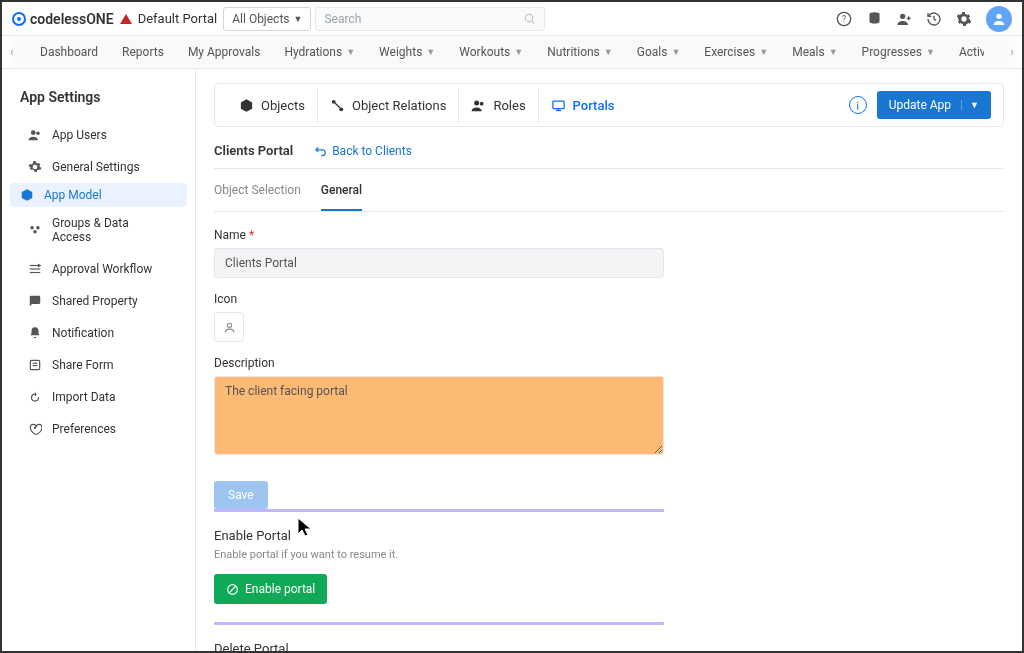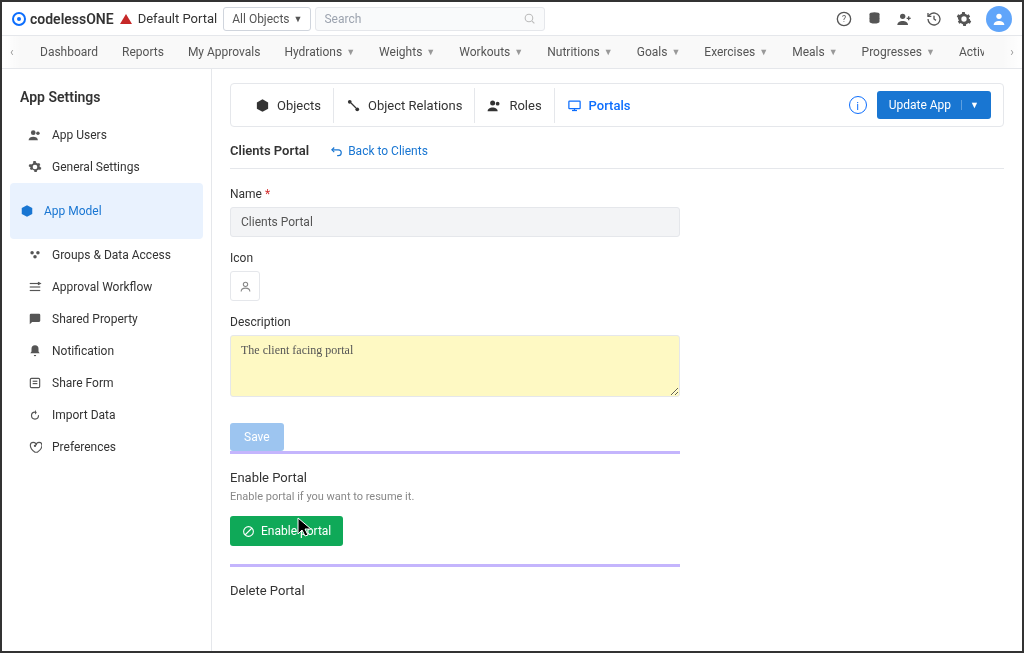--- a/index.html
+++ b/index.html
@@ -15,24 +15,24 @@
     .top-right { margin-left: auto; display: flex; align-items: center; gap: 14px; color: #666; }
     .top-right .ico { width: 16px; height: 16px; display: flex; align-items: center; justify-content: center; cursor: pointer; }
     .avatar { width: 26px; height: 26px; border-radius: 50%; background: #60a5fa; color: #fff; display: flex; align-items: center; justify-content: center; }
     .navbar { height: 33px; border-bottom: 1px solid #e5e7eb; display: flex; align-items: center; padding: 0 24px; gap: 20px; position: relative; background: #f9f9f9; }
     .nav-chev { position: absolute; top: 0; bottom: 0; width: 20px; display: flex; align-items: center; justify-content: center; color: #999; font-size: 12px; cursor: pointer; background: linear-gradient(to left, #fff, rgba(255,255,255,0)); }
     .nav-chev.left { left: 0; transform: scaleX(-1); background: linear-gradient(to left, #fff, rgba(255,255,255,0)); }
     .nav-chev.right { right: 0; }
     .nav-item { font-size: 12px; color: #555; display: flex; align-items: center; gap: 4px; white-space: nowrap; cursor: pointer; }
     .nav-item .caret { font-size: 9px; color: #999; }
     .content { display: flex; position: absolute; top: 67px; left: 0; right: 0; bottom: 0; }
-    .sidebar { width: 210px; border-right: 1px solid #e5e7eb; padding-top: 20px; }
+    .sidebar { width: 194px; border-right: 1px solid #e5e7eb; padding-top: 20px; }
     .sidebar h3 { font-size: 14px; font-weight: 600; color: #333; padding: 0 18px 14px; }
     .side-item { font-size: 12px; color: #333; padding: 9px 26px; display: flex; align-items: center; gap: 10px; cursor: pointer; }
-    .side-item.active { background: #e9f2fe; color: #1976d2; border-radius: 4px; margin: 0 8px; padding: 21px 10px; }
+    .side-item.active { background: #e9f2fe; color: #1976d2; border-radius: 4px; margin: 0 8px; padding: 5px 10px; }
     .side-item .sico { width: 14px; height: 14px; display: inline-flex; align-items: center; justify-content: center; }
     .main { flex: 1; padding: 14px 18px 0 18px; overflow: auto; }
     .tabs-bar { border: 1px solid #e5e7eb; border-radius: 4px; height: 44px; display: flex; align-items: center; padding: 0 12px; gap: 0; }
     .tab { font-size: 13px; color: #333; padding: 10px 12px; display: flex; align-items: center; gap: 7px; cursor: pointer; border-right: 1px solid #e5e7eb; }
     .tab:last-of-type { border-right: none; }
     .tab.active { color: #0d6efd; font-weight: 500; }
     .tab .tico { width: 15px; height: 15px; }
     .tabs-bar .spacer { flex: 1; }
     .info-ico { color: #0d6efd; width: 18px; height: 18px; border: 1.5px solid #0d6efd; border-radius: 50%; font-size: 11px; display: flex; align-items: center; justify-content: center; margin-right: 10px; cursor: pointer; }
     .upd-btn { background: #1976d2; color: #fff; font-size: 12px; padding: 7px 12px; border-radius: 3px; cursor: pointer; display: flex; align-items: center; gap: 10px; }
@@ -40,21 +40,21 @@
     .crumbs { display: flex; align-items: center; gap: 20px; padding: 16px 0 10px; border-bottom: 1px solid #e5e7eb; margin-bottom: 2px; }
     .crumbs .bc { font-size: 13px; font-weight: 600; color: #333; }
     .crumbs .back { font-size: 12px; color: #1976d2; display: flex; align-items: center; gap: 5px; cursor: pointer; }
     .subtabs { display: flex; gap: 20px; border-bottom: 1px solid #e5e7eb; }
     .subtab { font-size: 12px; color: #888; padding: 12px 0; cursor: pointer; }
     .subtab.active { color: #333; font-weight: 500; border-bottom: 2px solid #1976d2; }
     .form-block { padding-top: 16px; max-width: 450px; }
     .lbl { font-size: 12px; color: #333; margin-bottom: 6px; display: block; }
     .lbl .req { color: #d32f2f; }
     .inp { width: 100%; border: 1px solid #e5e7eb; background: #f3f4f6; border-radius: 3px; padding: 7px 10px; font-size: 12px; color: #555; }
-    textarea.inp { resize: both; height: 62px; background: #fef9c3; font-family: Liberation Serif, serif; }
+    textarea.inp { resize: both; height: 79px; background: #fdba74; }
     .icon-well { width: 30px; height: 30px; border: 1px solid #e5e7eb; border-radius: 3px; display: flex; align-items: center; justify-content: center; color: #888; cursor: pointer; }
     .save-btn { background: #9dc5f0; color: #fff; font-size: 12px; border: none; padding: 7px 14px; border-radius: 3px; margin-top: 12px; }
     .section { border-top: 3px solid #c4b5fd; padding: 16px 0 18px; max-width: 450px; }
     .sec-title { font-size: 13px; color: #333; margin-bottom: 4px; }
     .sec-sub { font-size: 11px; color: #888; margin-bottom: 12px; line-height: 1.4; }
     .green-btn { background: #0fa958; color: #fff; font-size: 12px; border: none; padding: 8px 12px; border-radius: 3px; display: inline-flex; align-items: center; gap: 6px; cursor: pointer; }
     .cursor-img { position: absolute; left: 294px; top: 514px; pointer-events: none; }
     svg { display: block; }
     .gap12 { margin-bottom: 14px; }
     .gap8 { margin-bottom: 10px; }
@@ -328,20 +328,26 @@
       <span class="bc">Clients Portal</span>
       <span class="back">
         <svg width="14" height="14" viewBox="0 0 24 24" fill="none" stroke="#1976d2" stroke-width="2">
             <path d="M9 14l-4-4 4-4"></path>
             <path d="M5 10h11a5 5 0 0 1 0 10h-2"></path>
           </svg>
         <span>Back to Clients</span>
       </span>
     </div>
 
+    <div class="subtabs">
+      <div id="subtab-holder" style="display:flex;gap:20px;">
+          <div class="subtab">Object Selection</div>
+          <div class="subtab active">General</div>
+        </div>
+    </div>
 
     <div class="form-block">
       <div class="gap12">
         <label class="lbl"><span>Name</span> <span class="req">*</span></label>
         <input class="inp" value="Clients Portal" style="">
       </div>
       <div class="gap12">
         <label class="lbl">Icon</label>
         <div class="icon-well">
           <svg width="13" height="13" viewBox="0 0 24 24" fill="none" stroke="#888" stroke-width="2">

